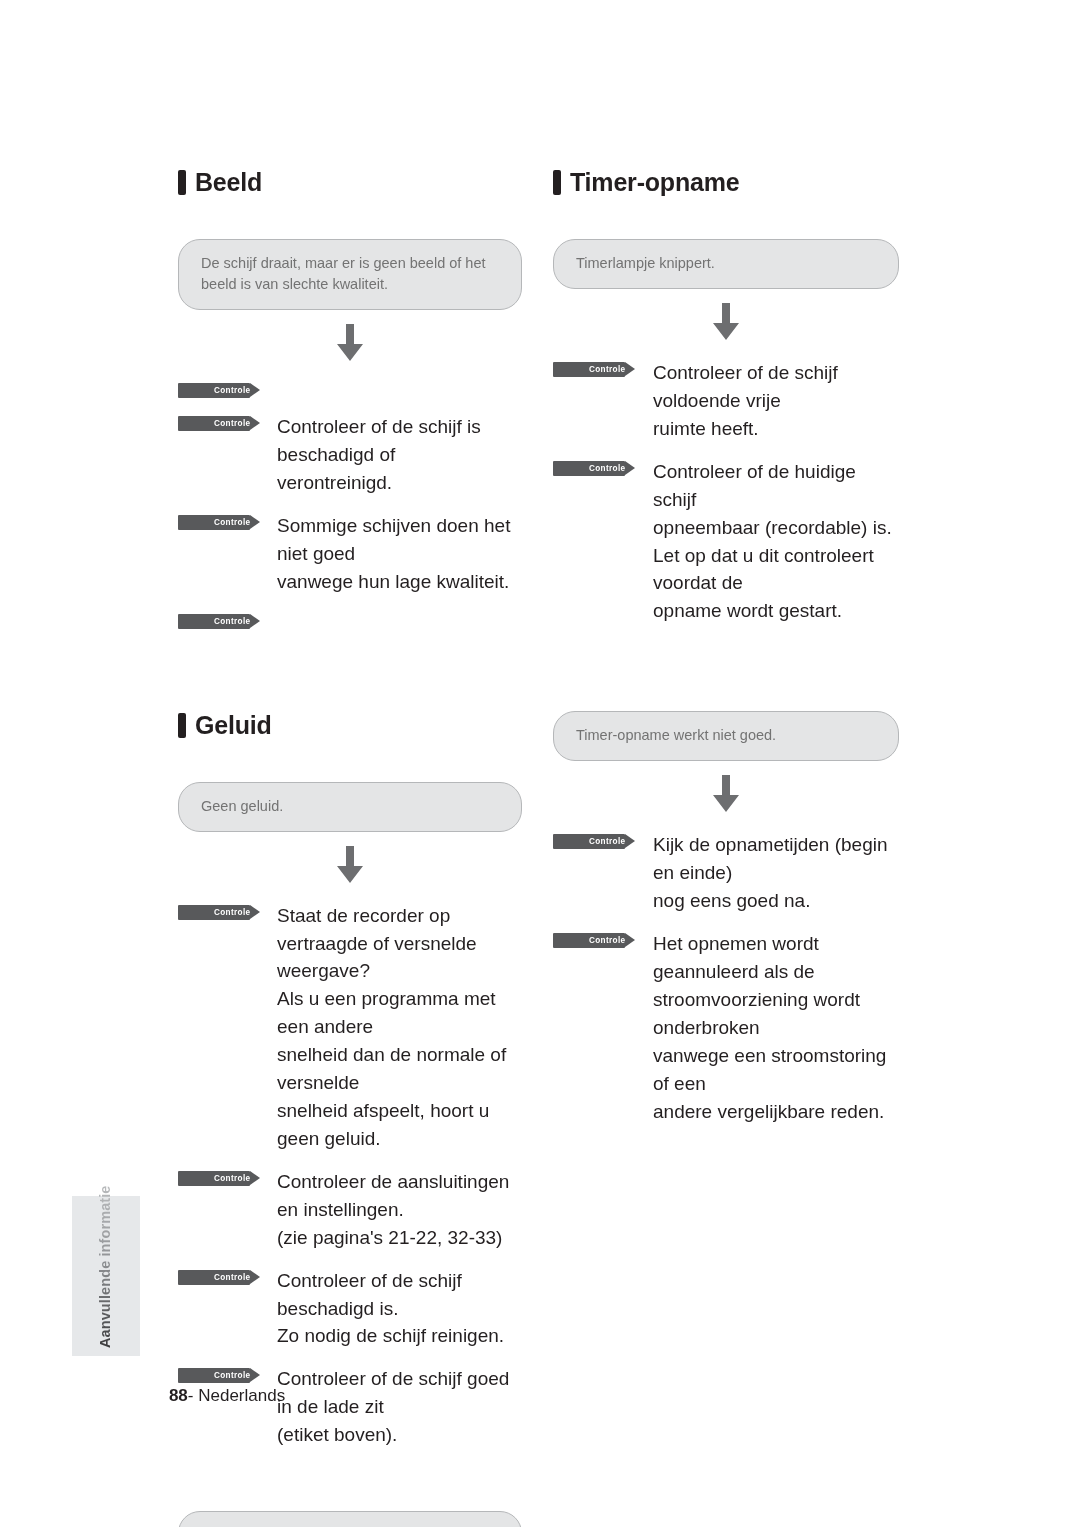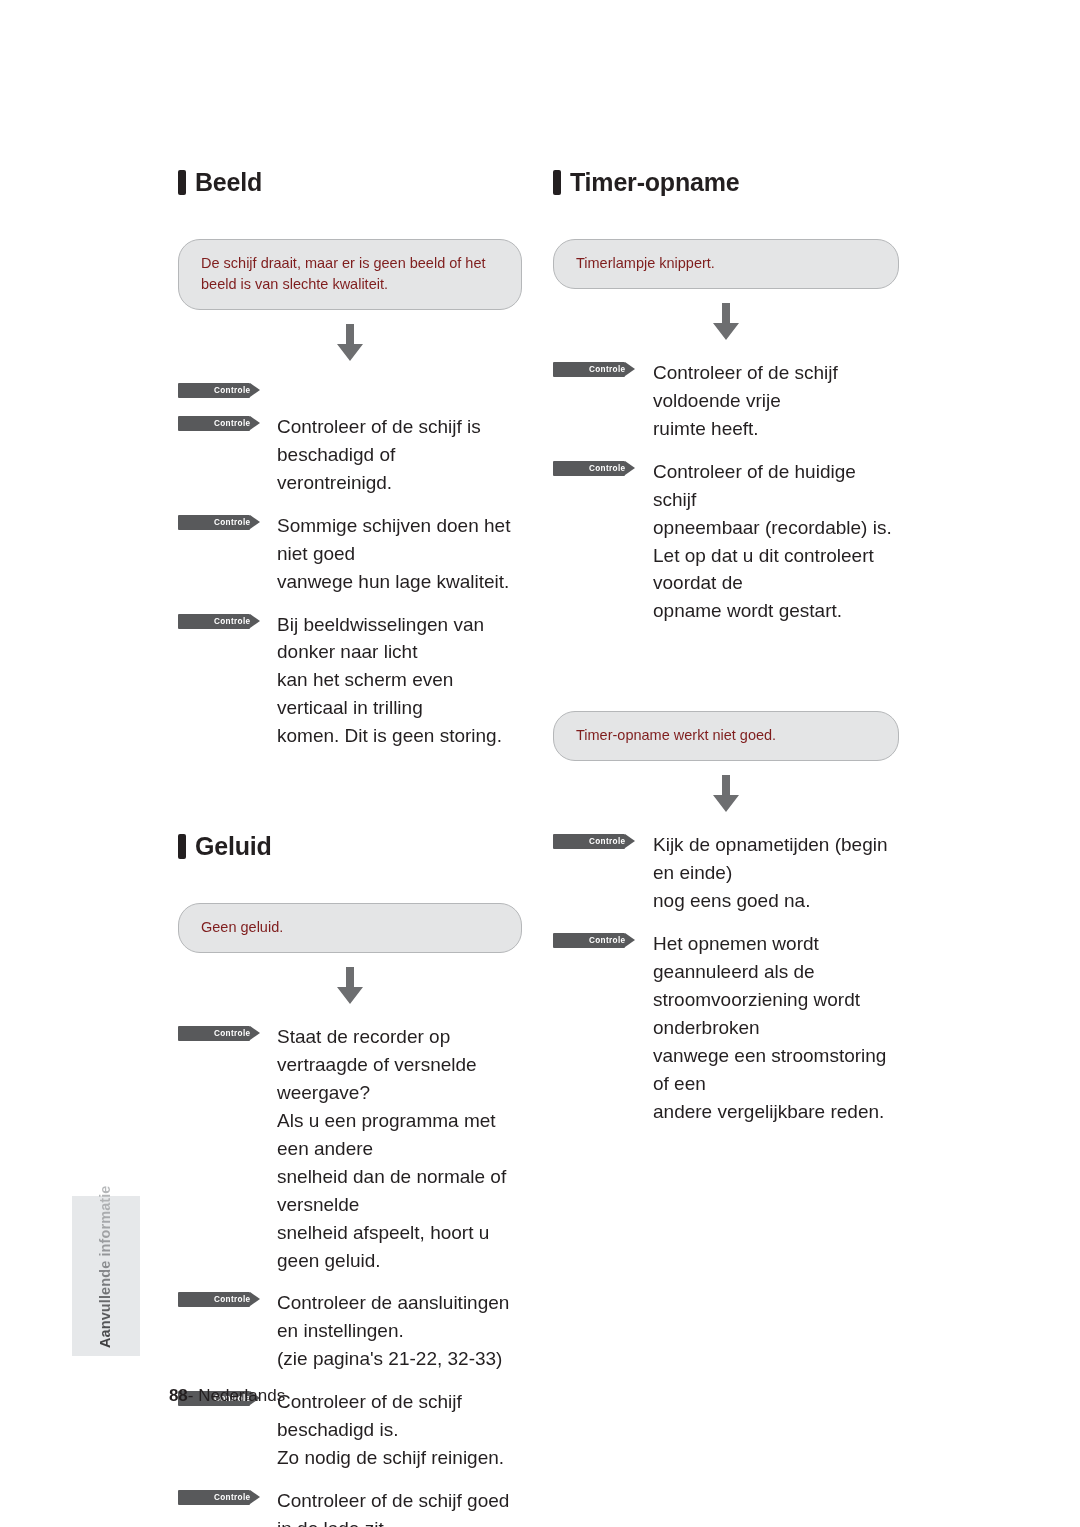--- a/index.html
+++ b/index.html
@@ -59,21 +59,21 @@
   
   .symptom {
     box-sizing: border-box;
     width: 344px;
     background: #e4e5e6;
     border: 1px solid #b5b7b9;
     border-radius: 22px;
     padding: 13px 22px 14px 22px;
     font-size: 14.5px;
     line-height: 1.45;
-    color: #7f1d1d;
+    color: #737373;
   }
   .col-right .symptom { width: 346px; }
 
   
   .arrow-wrap {
     width: 344px;
     display: flex;
     justify-content: center;
     padding: 14px 0 16px 0;
   }
@@ -205,23 +205,20 @@
             <span class="check-text">Controleer of de schijf is beschadigd of
 verontreinigd.</span>
           </div>
           <div class="check-row">
             <span class="badge">Controle 3</span>
             <span class="check-text">Sommige schijven doen het niet goed
 vanwege hun lage kwaliteit.</span>
           </div>
           <div class="check-row">
             <span class="badge">Controle 4</span>
-            <span class="check-text">Bij beeldwisselingen van donker naar licht
-kan het scherm even verticaal in trilling
-komen. Dit is geen storing.</span>
           </div>
         </div>
       </div>
     </div>
 
     <div class="gap-geluid"></div>
 
     <div>
       <div class="section-head">
         <span class="bullet"></span>

